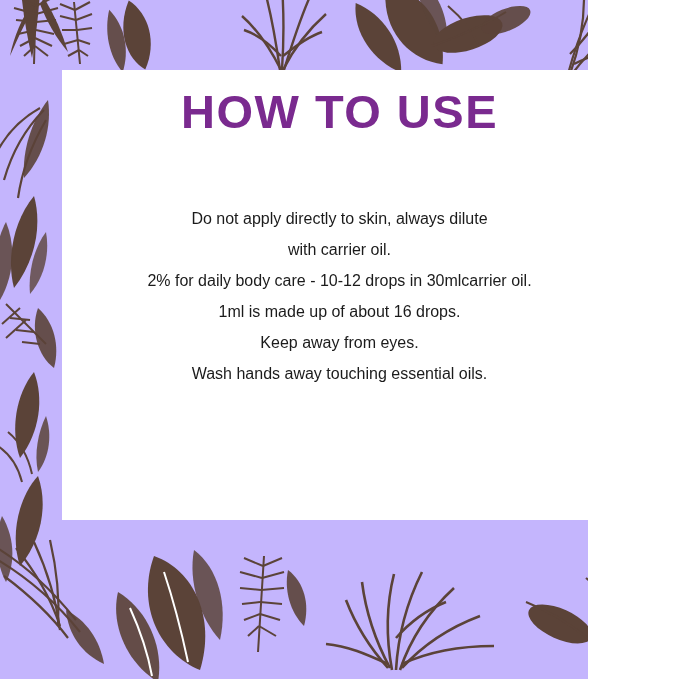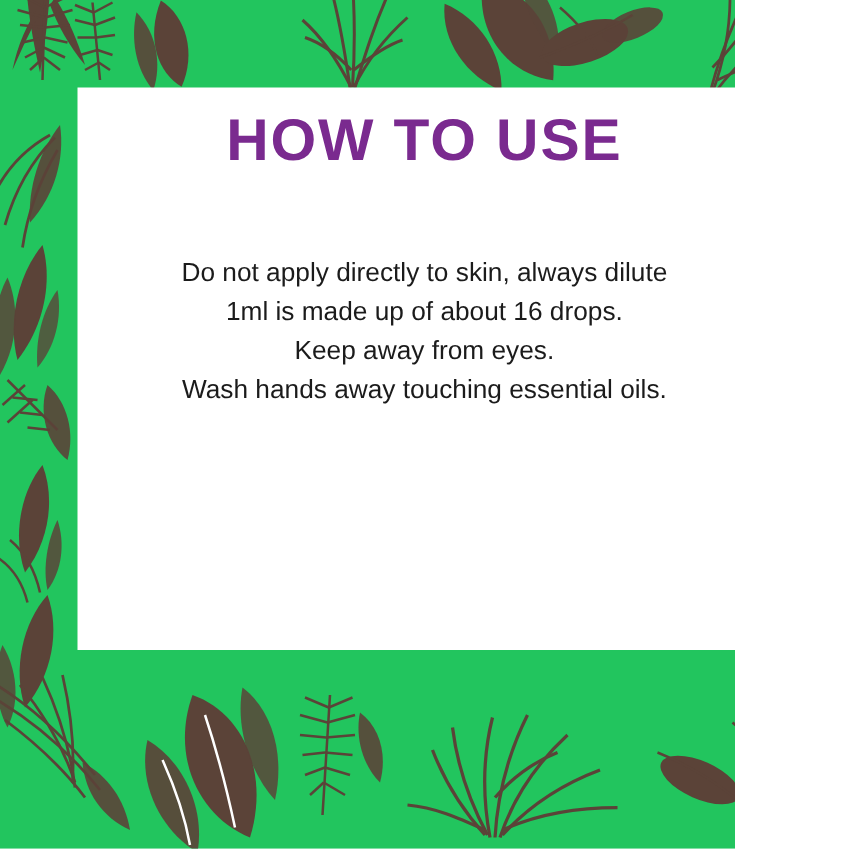--- a/index.html
+++ b/index.html
@@ -7,21 +7,21 @@
     padding: 0;
     background: #ffffff;
   }
   body {
     font-family: "Liberation Sans", sans-serif;
   }
   .card {
     position: relative;
     width: 588px;
     height: 679px;
-    background: #22c55e;
+    background: #c4b5fd;
     overflow: hidden;
   }
 
   
   .border-art {
     position: absolute;
     inset: 0;
     pointer-events: none;
   }
   .border-art svg {
@@ -62,21 +62,21 @@
     color: #7a2a8f;
     text-align: center;
     line-height: 1;
   }
 
   .body-text {
     margin-top: 68px;
     width: 600px;
     text-align: center;
     color: #1b1b1b;
-    font-size: 21px;
+    font-size: 16px;
     line-height: 31px;
   }
   .body-text p {
     margin: 0;
     padding: 0;
   }
 </style>
 </head>
 <body>
 
@@ -305,19 +305,21 @@
     </svg>
   </div>
 
   <div class="inner-panel"></div>
 
   <div class="content">
     <div class="title">HOW TO USE</div>
 
     <div class="body-text">
       <p>Do not apply directly to skin, always dilute</p>
+      <p>with carrier oil.</p>
+      <p>2% for daily body care -  10-12 drops in 30mlcarrier oil.</p>
       <p>1ml is made up of about 16 drops.</p>
       <p>Keep away from eyes.</p>
       <p>Wash hands away touching essential oils.</p>
     </div>
   </div>
 
 </div>
 
 </body></html>

